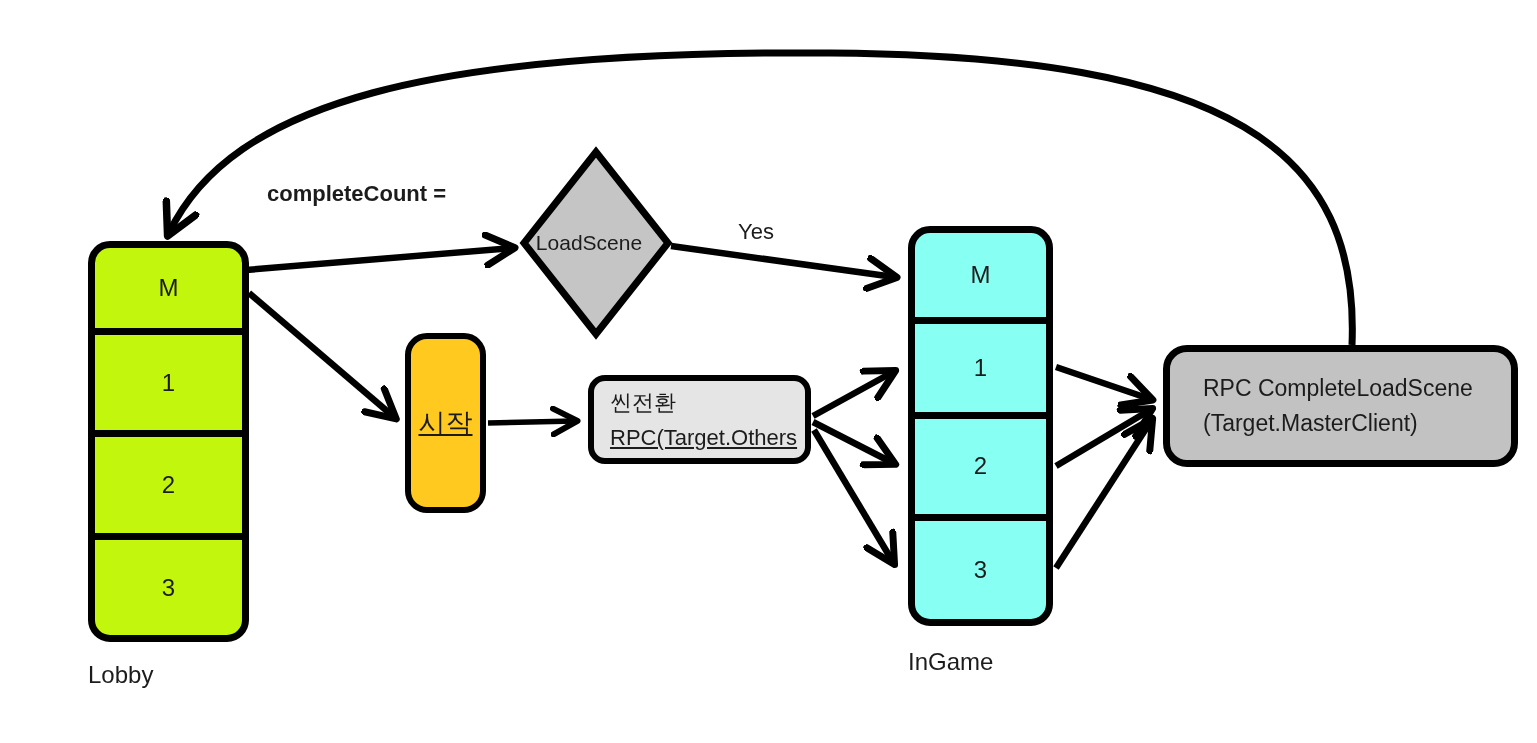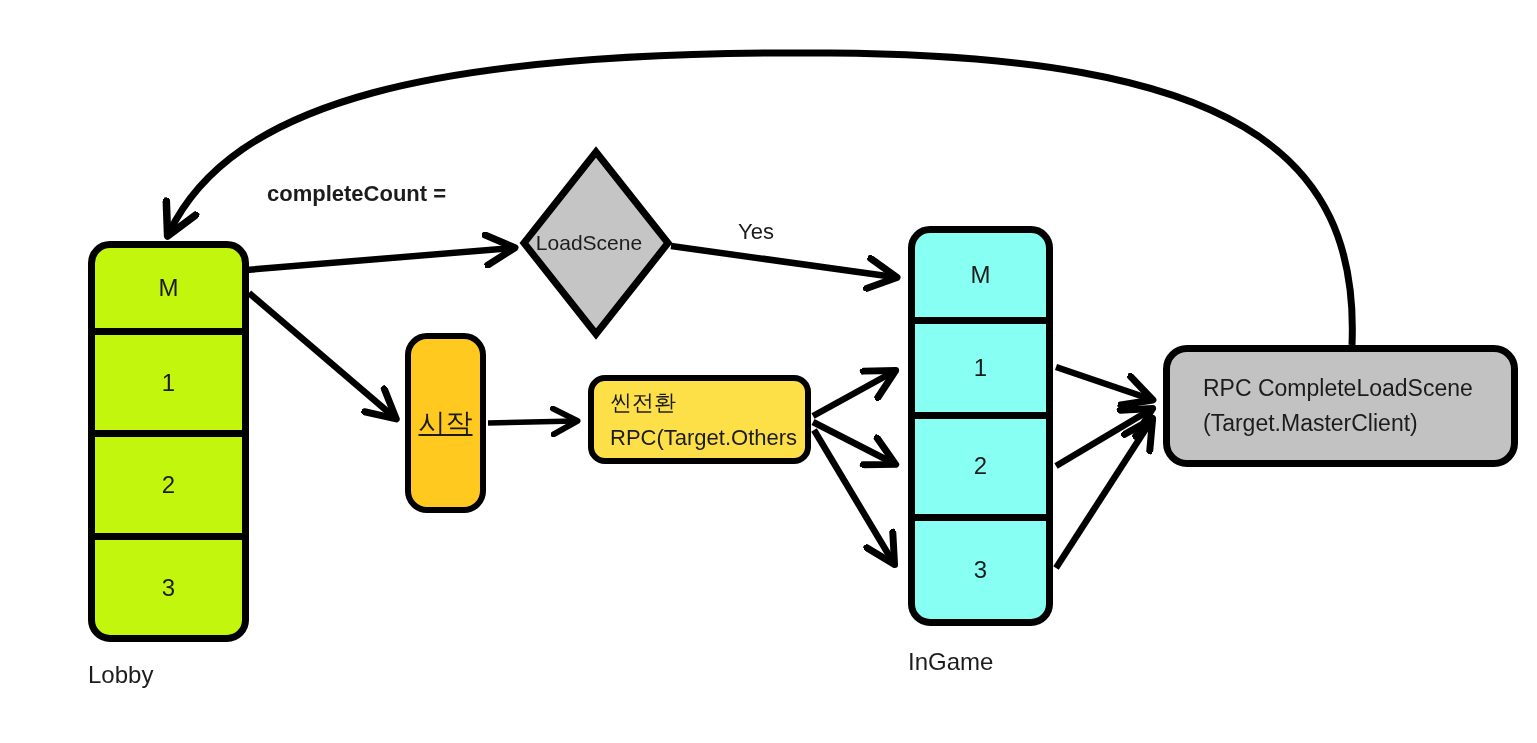--- a/index.html
+++ b/index.html
@@ -91,23 +91,23 @@
     <div class="cell" style="flex:107;">
         <span>3</span>
       </div>
   </div>
   <div class="caption" style="left:908px;top:648px;width:145px;">InGame</div>
 
   <div class="node center" style="left:405px;top:333px;width:81px;height:180px;background:#ffc91f;border-width:6px;border-radius:22px;text-decoration:underline;">
     <span class="line" style="font-size:27px;">시작</span>
   </div>
 
-  <div class="node" style="left:588px;top:375px;width:223px;height:89px;background:#fde047;border-width:6px;border-radius:17px;padding-left:16px;gap:7px;">
+  <div class="node" style="left:588px;top:375px;width:223px;height:89px;background:#e5e5e5;border-width:6px;border-radius:17px;padding-left:16px;gap:7px;">
     <span class="line" style="font-size:22px;">씬전환</span>
-    <span class="line" style="font-size:22px;">RPC(Target.Others</span>
+    <span class="line" style="font-size:22px;text-decoration:underline;">RPC(Target.Others</span>
   </div>
 
   <div class="node" style="left:1163px;top:345px;width:355px;height:122px;background:#c2c2c2;border-width:7px;border-radius:24px;padding-left:33px;gap:8px;">
     <span class="line" style="font-size:23px;">RPC CompleteLoadScene</span>
     <span class="line" style="font-size:23px;">(Target.MasterClient)</span>
   </div>
 
   <div class="diamond-label" style="left:514px;top:231px;width:150px;">LoadScene</div>
 
   <div class="floating-label" style="left:267px;top:181px;font-weight:bold;">completeCount =</div>

